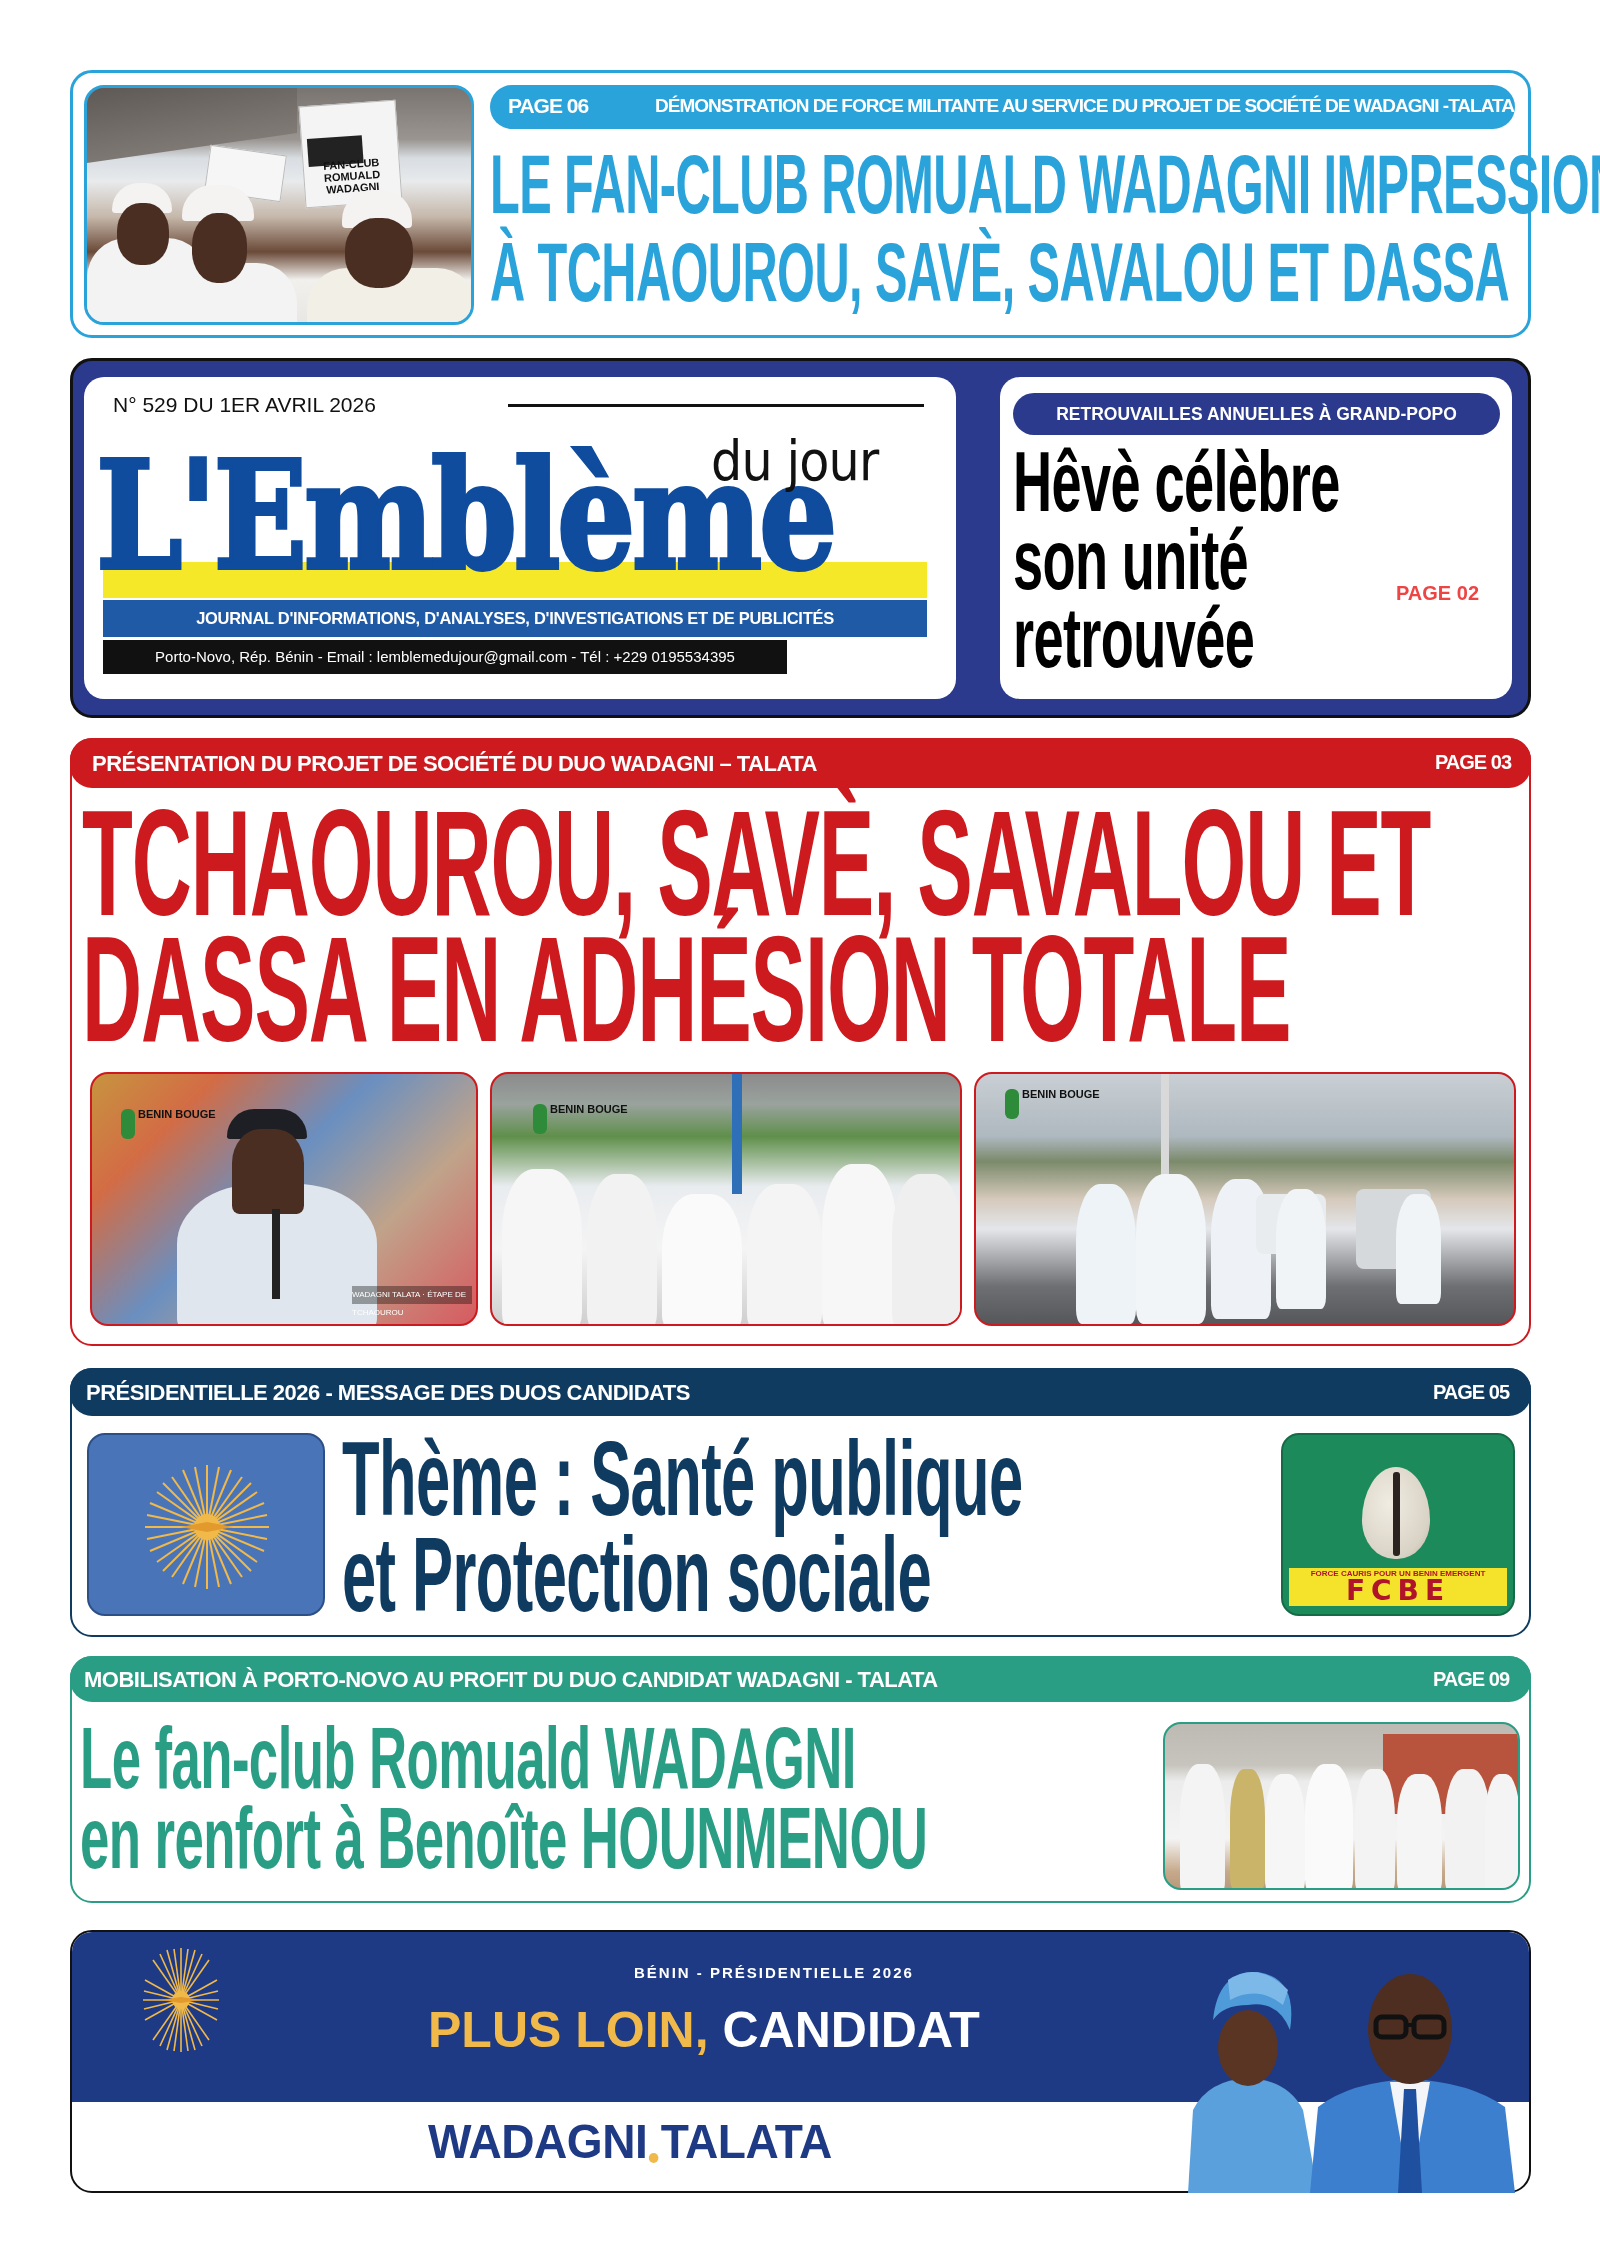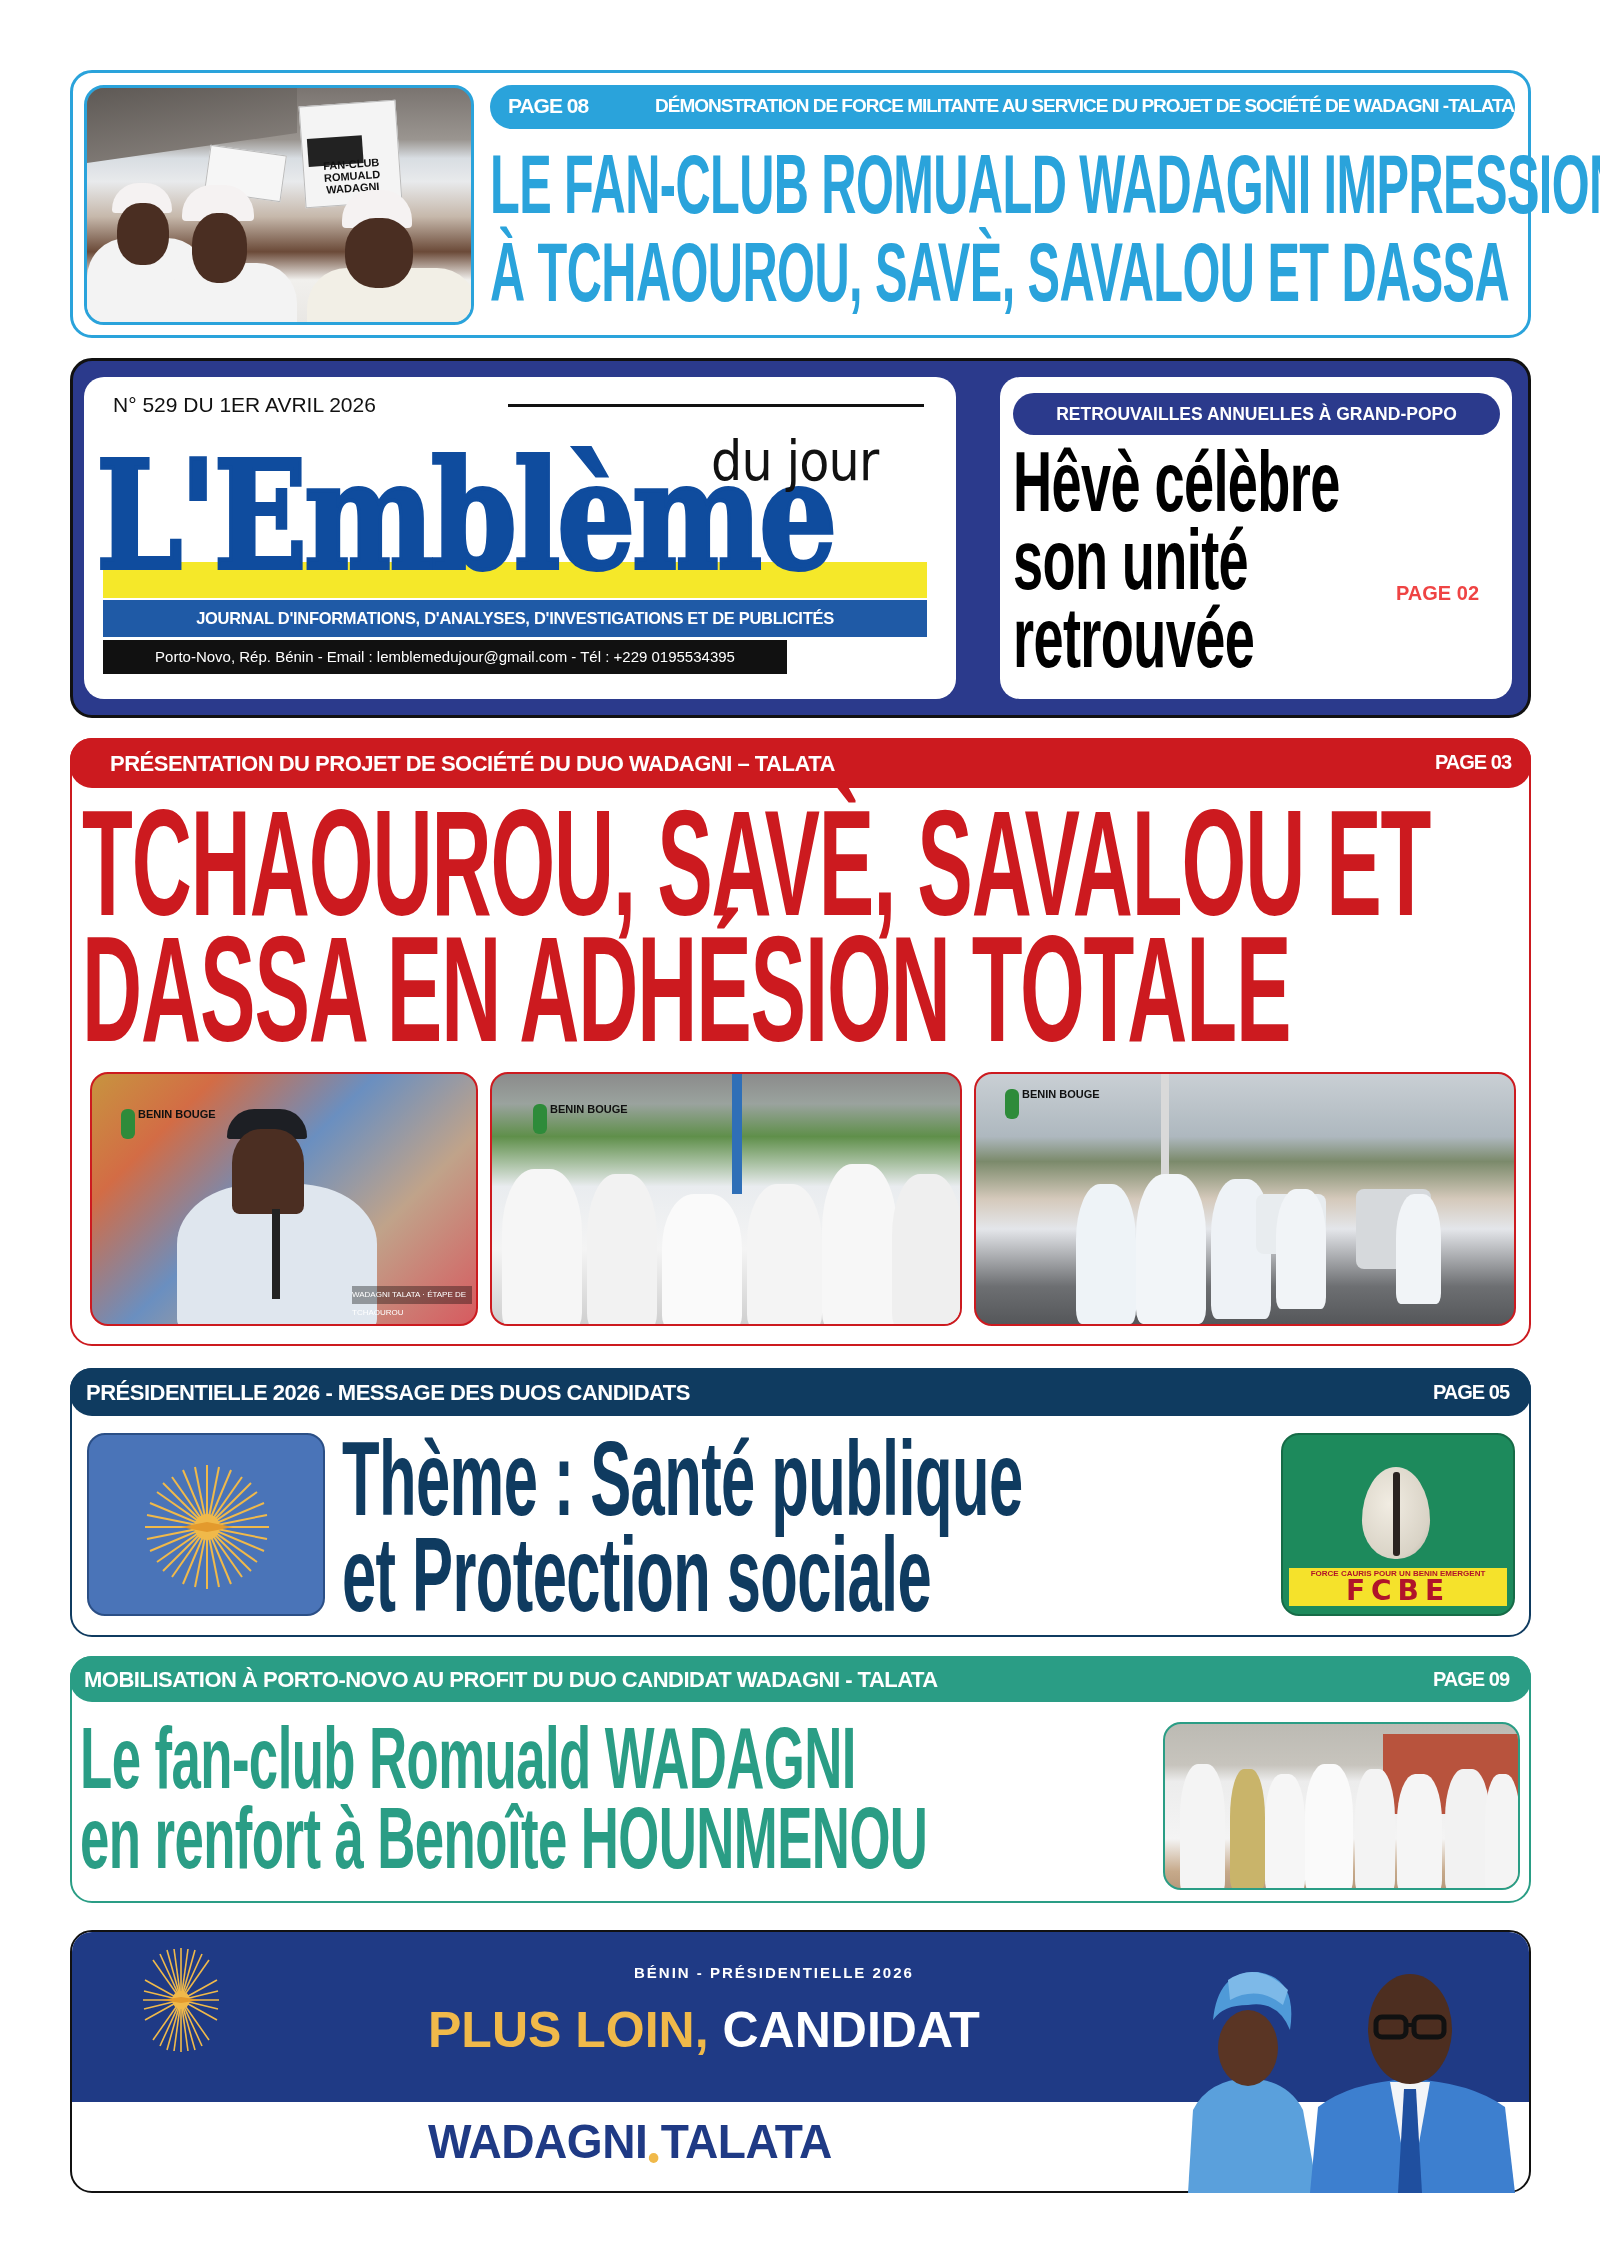--- a/index.html
+++ b/index.html
@@ -42,21 +42,21 @@
 
   #mast-right { left: 1000px; top: 377px; width: 512px; height: 322px; background: #fff; border-radius: 20px; }
   #grand-kicker { left: 1013px; top: 393px; width: 487px; height: 42px; background: #2b3a8c; border-radius: 21px; color: #fff; font-size: 17.5px; font-weight: 700; text-align: center; line-height: 42px; }
   #heve { left: 1013px; top: 442px; color: #000; }
   #heve .l { font-size: 86px; line-height: 78px; font-weight: 700; transform: scaleX(0.63); transform-origin: left top; white-space: nowrap; letter-spacing: -1px; height: 78px; }
   #heve-page { left: 1396px; top: 582px; color: #ef4444; font-size: 20px; font-weight: 700; }
 
   
   #lead { left: 70px; top: 738px; width: 1461px; height: 608px; border: 2px solid #cc1a1f; border-radius: 22px; }
   #lead-kicker { left: 70px; top: 738px; width: 1461px; height: 50px; background: #cc1a1f; border-radius: 22px 22px 22px 22px; color: #fff; }
-  #lead-kicker .kt { position:absolute; left: 40px; top: 13px; font-size: 22px; font-weight: 700; letter-spacing: -0.4px; }
+  #lead-kicker .kt { position:absolute; left: 22px; top: 13px; font-size: 22px; font-weight: 700; letter-spacing: -0.4px; }
   #lead-kicker .pg { position:absolute; right: 20px; top: 13px; font-size: 20px; font-weight: 700; }
   #lead-headline { left: 82px; top: 800px; color: #cc1a1f; }
   #lead-headline .l { font-size: 150px; line-height: 126px; font-weight: 700; transform: scaleX(0.555); transform-origin: left top; white-space: nowrap; letter-spacing: -2px; height: 126px; }
   .lead-photo { top: 1072px; height: 254px; border: 2px solid #cc1a1f; border-radius: 18px; overflow: hidden; }
   #lp1 { left: 90px; width: 388px; background: linear-gradient(135deg,#c7943f 0%,#d36c45 20%,#6a8fc0 45%,#c0a38a 70%,#d75a5f 100%); }
   #lp2 { left: 490px; width: 472px; background: linear-gradient(180deg,#8b8b8b 0%,#9aa39e 12%,#5f8f4a 25%,#e9ecef 45%,#f4f4f4 70%,#cfcfcf 100%); }
   #lp3 { left: 974px; width: 542px; background: linear-gradient(180deg,#c9cfd4 0%,#aeb8bf 25%,#7b8a6b 35%,#d5c9bb 50%,#e4e6ea 62%,#6d6f72 85%,#55575a 100%); }
   .person { position:absolute; border-radius: 40% 40% 10% 10%; }
   .bb-logo { position:absolute; color:#111; font-size:11px; font-weight:700; line-height: 11px; padding-left: 11px; }
   .bb-logo .man { display:inline-block; width:14px; height:30px; background:#2e8b3a; border-radius: 6px; vertical-align: top; margin-right:3px; }
@@ -117,21 +117,21 @@
     <div class="cap" style="left:25px;top:95px;"></div>
     <div class="face" style="left:30px;top:115px;"></div>
     <div class="shirt" style="left:80px;top:175px;width:130px;height:80px;"></div>
     <div class="cap" style="left:95px;top:97px;width:72px;height:36px;"></div>
     <div class="face" style="left:105px;top:125px;width:55px;height:70px;"></div>
     <div class="shirt" style="left:220px;top:180px;width:170px;height:70px;background:#f2efe6;"></div>
     <div class="cap" style="left:255px;top:102px;width:70px;height:38px;"></div>
     <div class="face" style="left:258px;top:130px;width:68px;height:70px;"></div>
   </div>
   <div id="top-kicker" class="abs">
-    <span class="pg cond">PAGE 08</span>
+    <span class="pg cond">PAGE 06</span>
     <span class="kt cond">DÉMONSTRATION DE FORCE MILITANTE AU SERVICE DU PROJET DE SOCIÉTÉ DE WADAGNI -TALATA</span>
   </div>
   <div id="top-headline" class="abs">
     <div class="l">LE FAN-CLUB ROMUALD WADAGNI IMPRESSIONNE</div>
     <div class="l">À TCHAOUROU, SAVÈ, SAVALOU ET DASSA</div>
   </div>
 </section>
 
 <header>
   <div id="mast" class="abs"></div>

